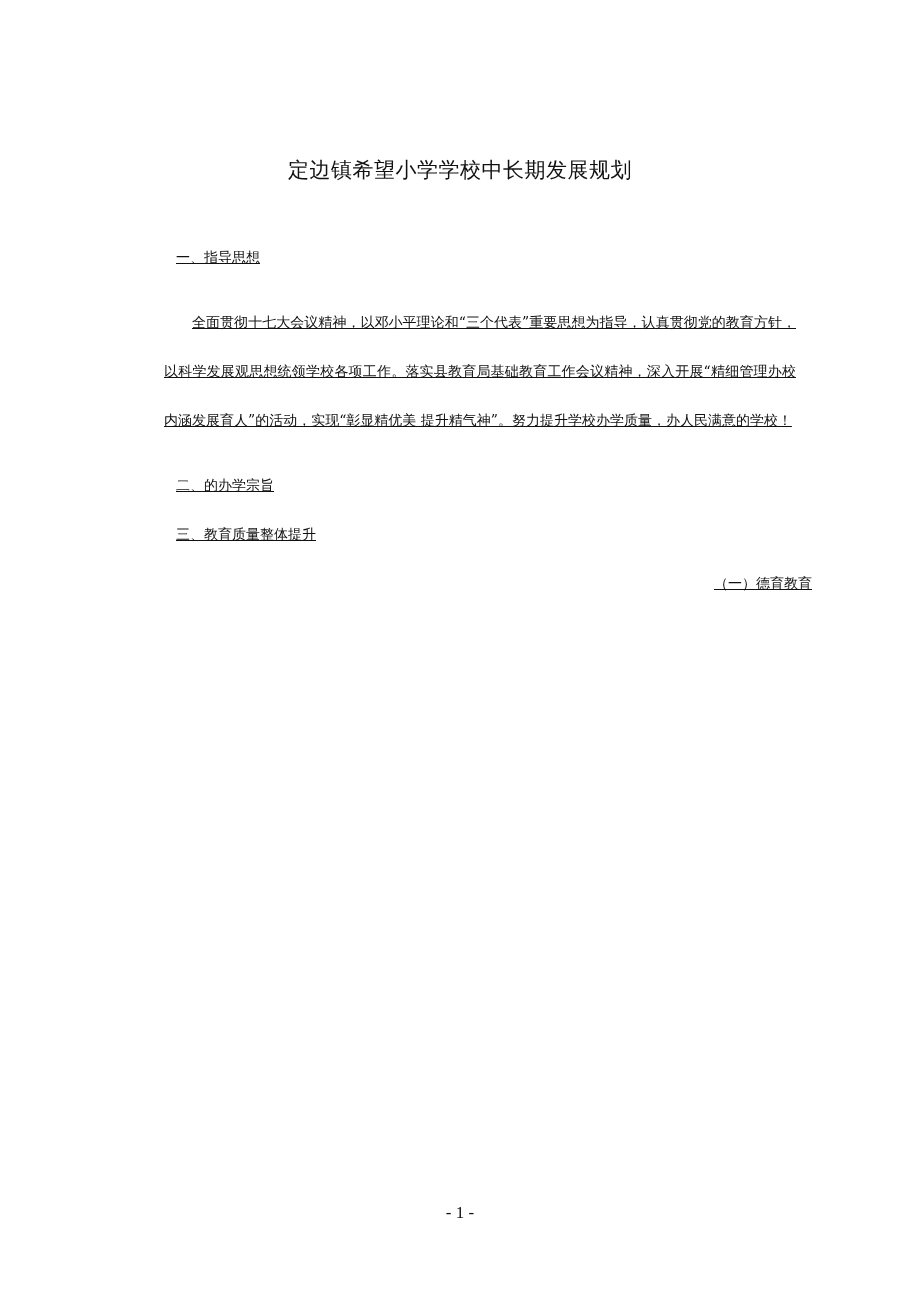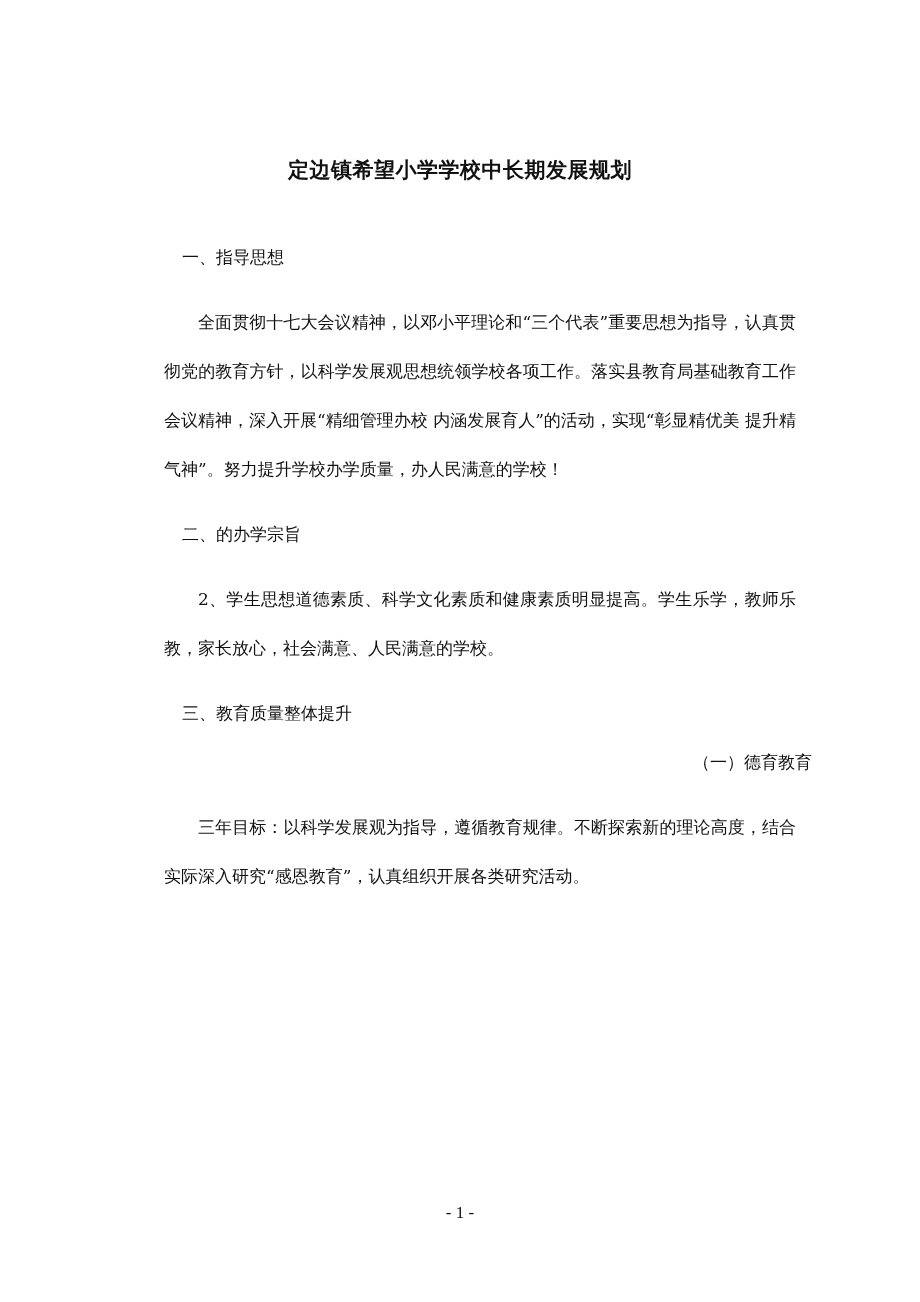--- a/index.html
+++ b/index.html
@@ -22,32 +22,33 @@
       height: 1302px;
       background: #ffffff;
     }
     .title {
       position: absolute;
       top: 152px;
       left: 0;
       width: 920px;
       text-align: center;
       font-family: "DejaVu Sans", "Liberation Sans", sans-serif;
-      font-weight: bold;
+      font-weight: normal;
       font-size: 21px;
       letter-spacing: 0.5px;
       line-height: 36px;
     }
     .body-text {
       position: absolute;
       top: 233px;
       left: 148px;
       width: 664px;
-      font-size: 17px;
+      font-size: 14px;
       line-height: 49px;
+      text-decoration: underline;
     }
     .para {
       margin: 16px;
       text-indent: 2em;
       text-align: justify;
       text-align-last: left;
     }
     .heading {
       margin: 0;
       text-indent: 2em;
@@ -70,20 +71,18 @@
 </head>
 <body>
 
 <div class="page">
   <div class="title">定边镇希望小学学校中长期发展规划</div>
 
   <div class="body-text">
     <p class="heading">一、指导思想</p>
     <p class="para">全面贯彻十七大会议精神，以邓小平理论和“三个代表”重要思想为指导，认真贯彻党的教育方针，以科学发展观思想统领学校各项工作。落实县教育局基础教育工作会议精神，深入开展“精细管理办校  内涵发展育人”的活动，实现“彰显精优美  提升精气神”。努力提升学校办学质量，办人民满意的学校！</p>
     <p class="heading">二、的办学宗旨</p>
-    <p class="para">2、学生思想道德素质、科学文化素质和健康素质明显提高。学生乐学，教师乐教，家长放心，社会满意、人民满意的学校。</p>
     <p class="heading">三、教育质量整体提升</p>
     <p class="subheading">（一）德育教育</p>
-    <p class="para">三年目标：以科学发展观为指导，遵循教育规律。不断探索新的理论高度，结合实际深入研究“感恩教育”，认真组织开展各类研究活动。</p>
   </div>
 
   <div class="footer">- 1 -</div>
 </div>
 
 </body></html>

